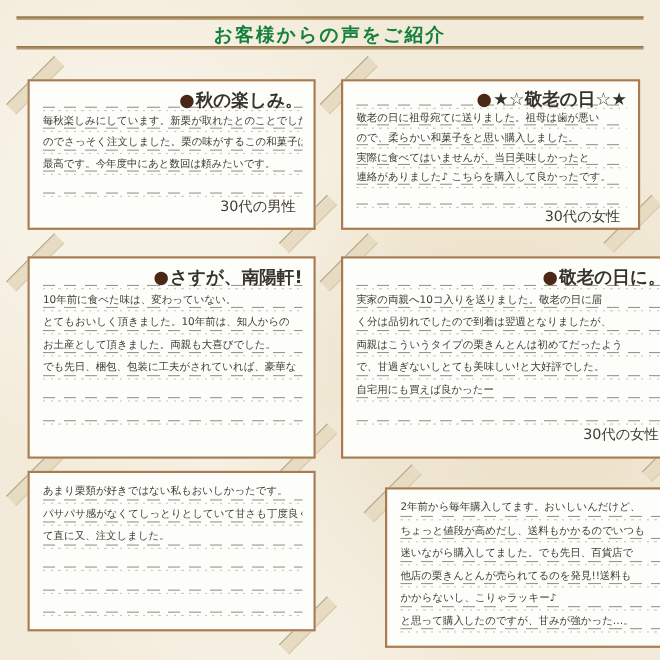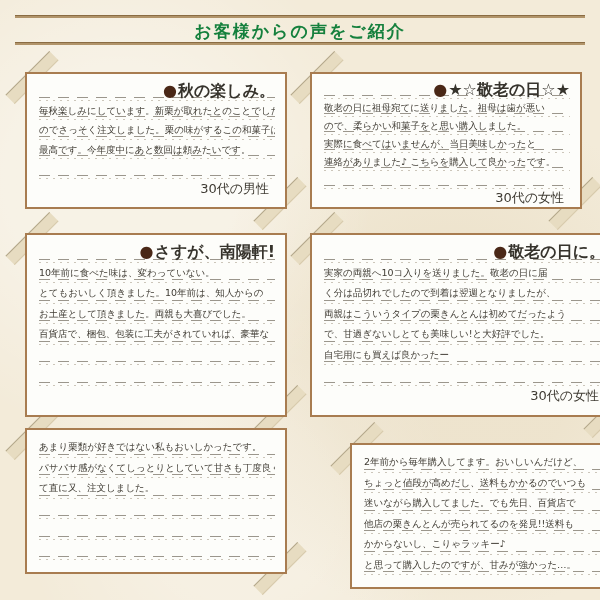--- a/index.html
+++ b/index.html
@@ -96,21 +96,21 @@
       </div>
     </div>
     <div class="card c2">
       <div class="fold fold-tl"></div>
       <div class="fold fold-br"></div>
       <div class="card-box">
         <div class="line title-line"><span class="bullet">●</span>さすが、南陽軒!</div>
         <div class="line">10年前に食べた味は、変わっていない。</div>
         <div class="line">とてもおいしく頂きました。10年前は、知人からの</div>
         <div class="line">お土産として頂きました。両親も大喜びでした。</div>
-        <div class="line">百貨店で、梱包、包装に工夫がされていれば、豪華な</div>
+        <div class="line">でも先日、梱包、包装に工夫がされていれば、豪華な</div>
         <div class="line"></div>
         <div class="line"></div>
       </div>
     </div>
     <div class="card c3">
       <div class="fold fold-tl"></div>
       <div class="fold fold-br"></div>
       <div class="card-box">
         <div class="line title-line"><span class="bullet">●</span>敬老の日に。</div>
         <div class="line">実家の両親へ10コ入りを送りました。敬老の日に届</div>

